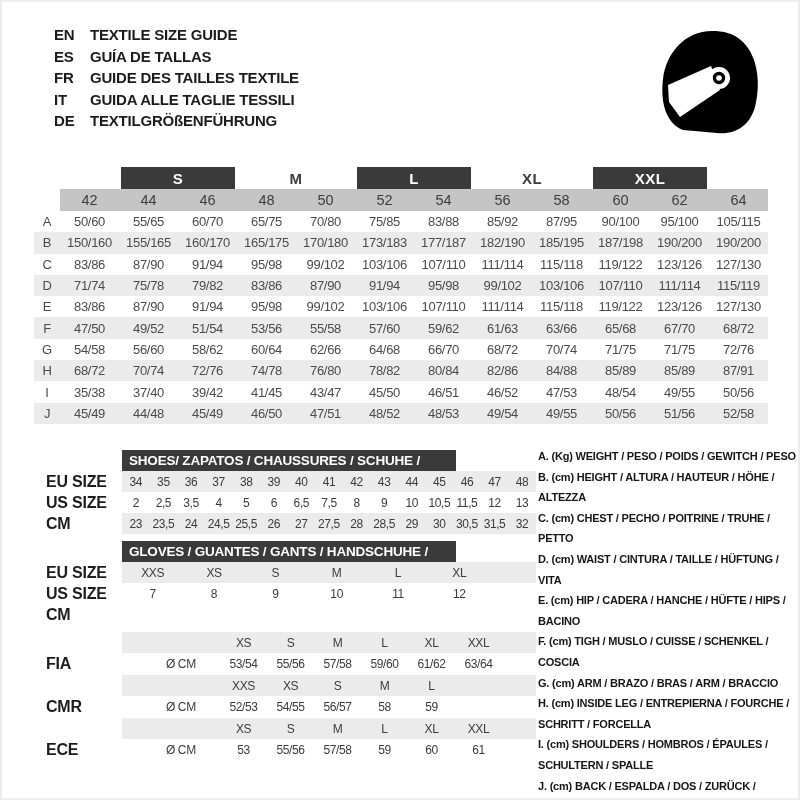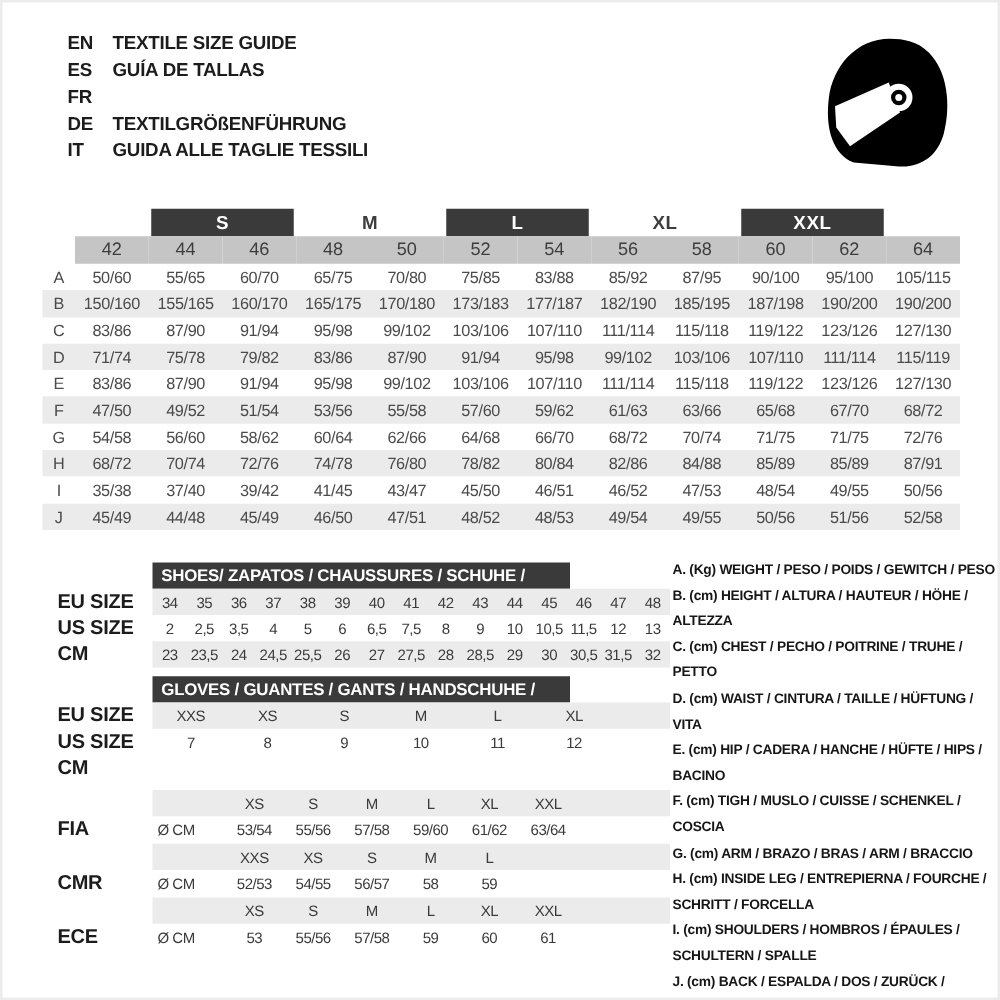--- a/index.html
+++ b/index.html
@@ -39,21 +39,21 @@
   .hrow{height:21.5px;}
   .lbl-col{width:76px; flex:none; font-weight:bold; font-size:16px; color:#1c1c1c; letter-spacing:-0.2px;}
   .bar-title{height:21px; line-height:21px; background:var(--dark,#3a3a3a); color:#ffffff;
       font-weight:bold; font-size:13.5px; padding-left:7px; letter-spacing:-0.2px; box-sizing:border-box;}
   .bar-title.w-sh{width:334px;} .bar-title.w-gl{width:334px;} .bar-title.w-he{width:396px;}
   .cells{flex:1; display:flex; height:21px; align-items:center; font-size:12px;
       color:#3b3b3b; letter-spacing:-0.4px;}
   .cells.stripe{background:var(--stripe,#ebebeb);}
   .cell{flex:1; text-align:center;}
   .cells .slack{flex:none; width:46px;}
-  .hcells .hunit{flex:none; width:58px; text-align:left; padding-left:4px; box-sizing:border-box;}
+  .hcells .hunit{flex:none; width:58px; text-align:left; padding-left:4px; box-sizing:border-box;margin-left:40px;}
   .hcells .hcell{flex:none; width:47px; text-align:center;}
   .hcells .hslack{flex:1;}
   
   .legend{position:absolute; left:536px; top:444px; width:264px;}
   .leg-item{font-weight:bold; font-size:11px; line-height:20.6px; color:#161616; letter-spacing:-0.2px;}
 </style>
 </head>
 <body>
 
 <div class="page">
@@ -62,28 +62,29 @@
       <div class="lang-row">
         <span class="code">EN</span>
         <span class="txt">TEXTILE SIZE GUIDE</span>
       </div>
       <div class="lang-row">
         <span class="code">ES</span>
         <span class="txt">GUÍA DE TALLAS</span>
       </div>
       <div class="lang-row">
         <span class="code">FR</span>
+        <span class="txt">GUIDE DES TAILLES TEXTILE</span>
+      </div>
+      <div class="lang-row">
+        <span class="code">IT</span>
+        <span class="txt">GUIDA ALLE TAGLIE TESSILI</span>
       </div>
       <div class="lang-row">
         <span class="code">DE</span>
         <span class="txt">TEXTILGRÖßENFÜHRUNG</span>
-      </div>
-      <div class="lang-row">
-        <span class="code">IT</span>
-        <span class="txt">GUIDA ALLE TAGLIE TESSILI</span>
       </div>
     </div>
 
   <div class="logo">
     <svg viewBox="0 0 112 108" width="112" height="108">
       <path d="M60 3 C33 3 14 25 11 51 C8 76 15 96 31 102 L65 105 C84 107 98 97 103 79 C109 56 106 29 91 14 C82 5 71 3 60 3 Z" fill="#000000"></path>
       <polygon points="16,57 59,38 68,62 28,89 17,74" fill="#ffffff"></polygon>
       <circle cx="67" cy="50" r="11" fill="#ffffff"></circle>
       <circle cx="67" cy="50" r="6.2" fill="#000000"></circle>
       <circle cx="67" cy="50" r="2.8" fill="#ffffff"></circle>

